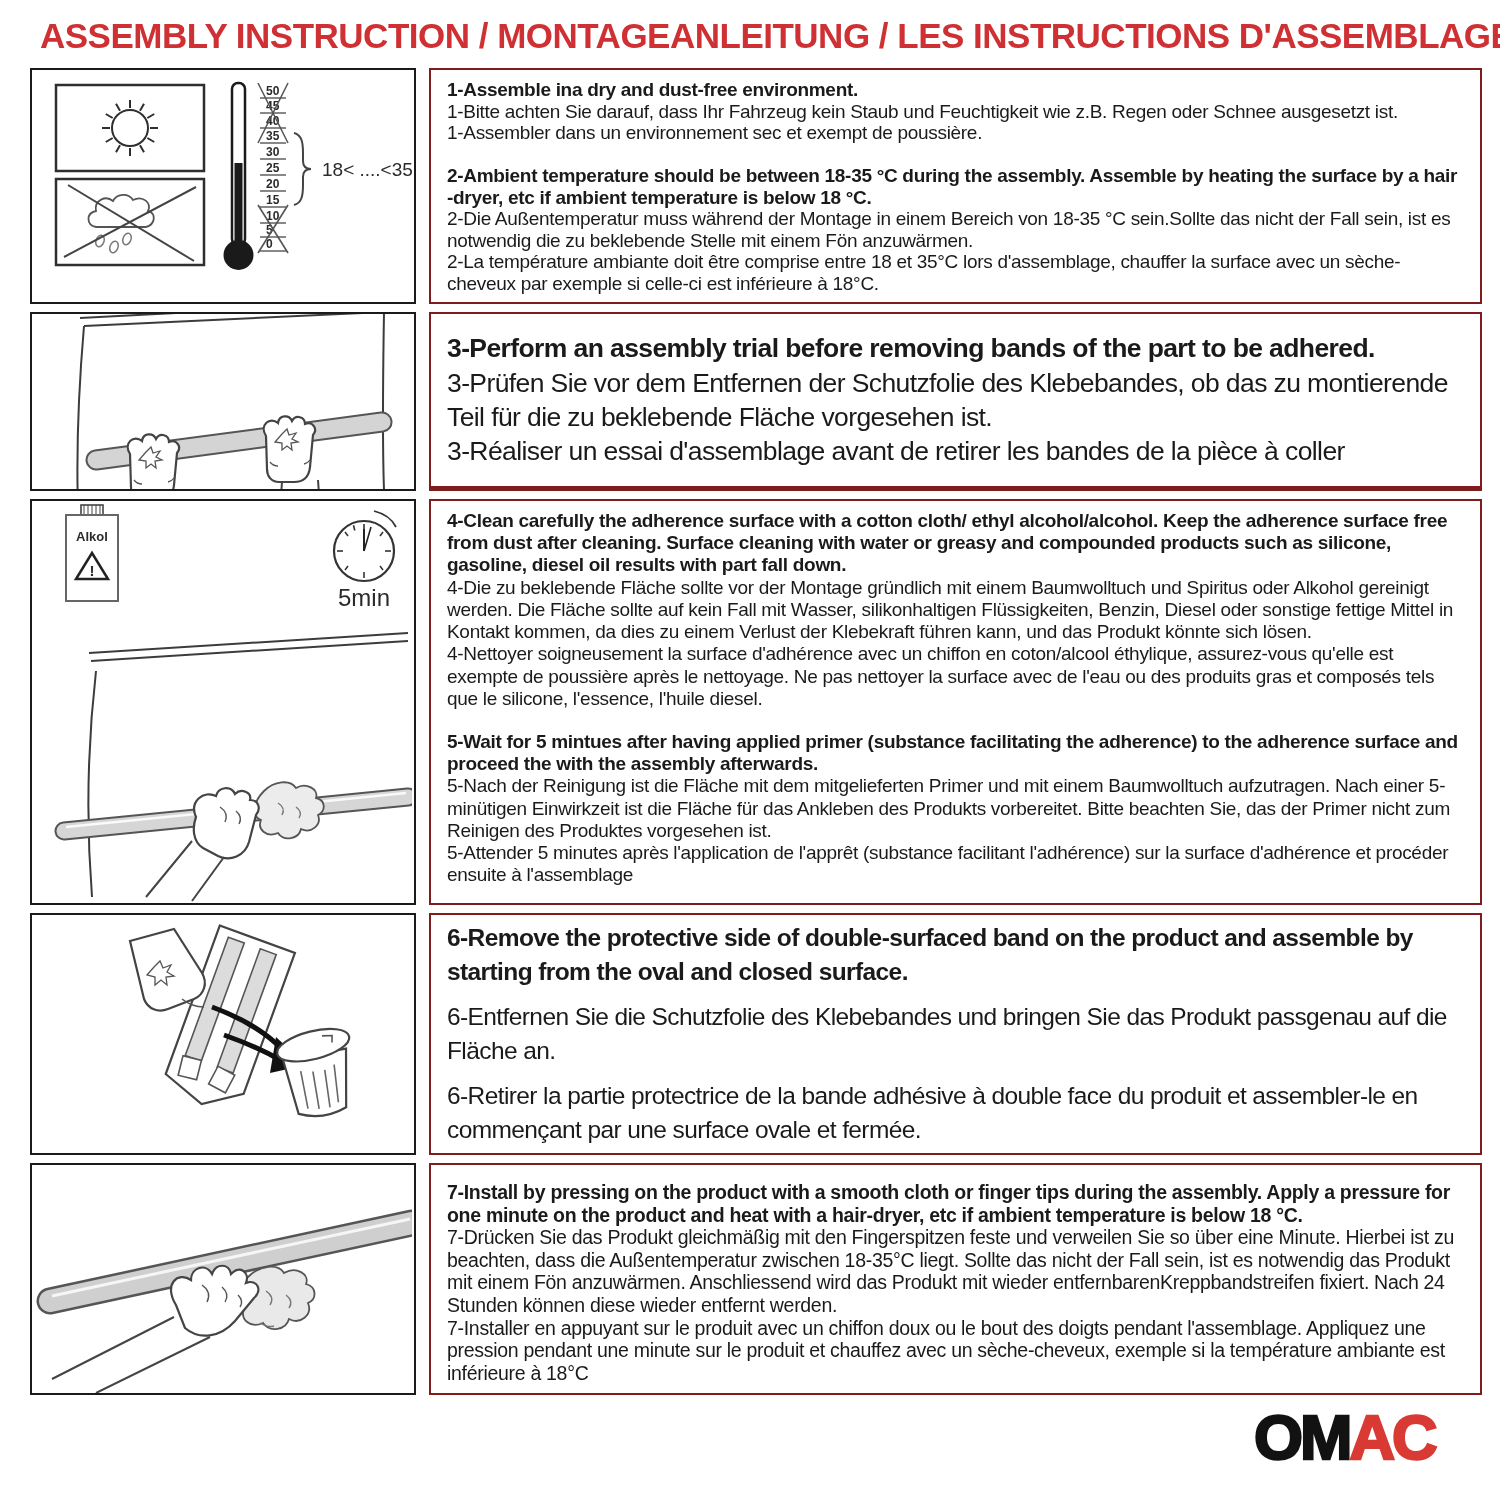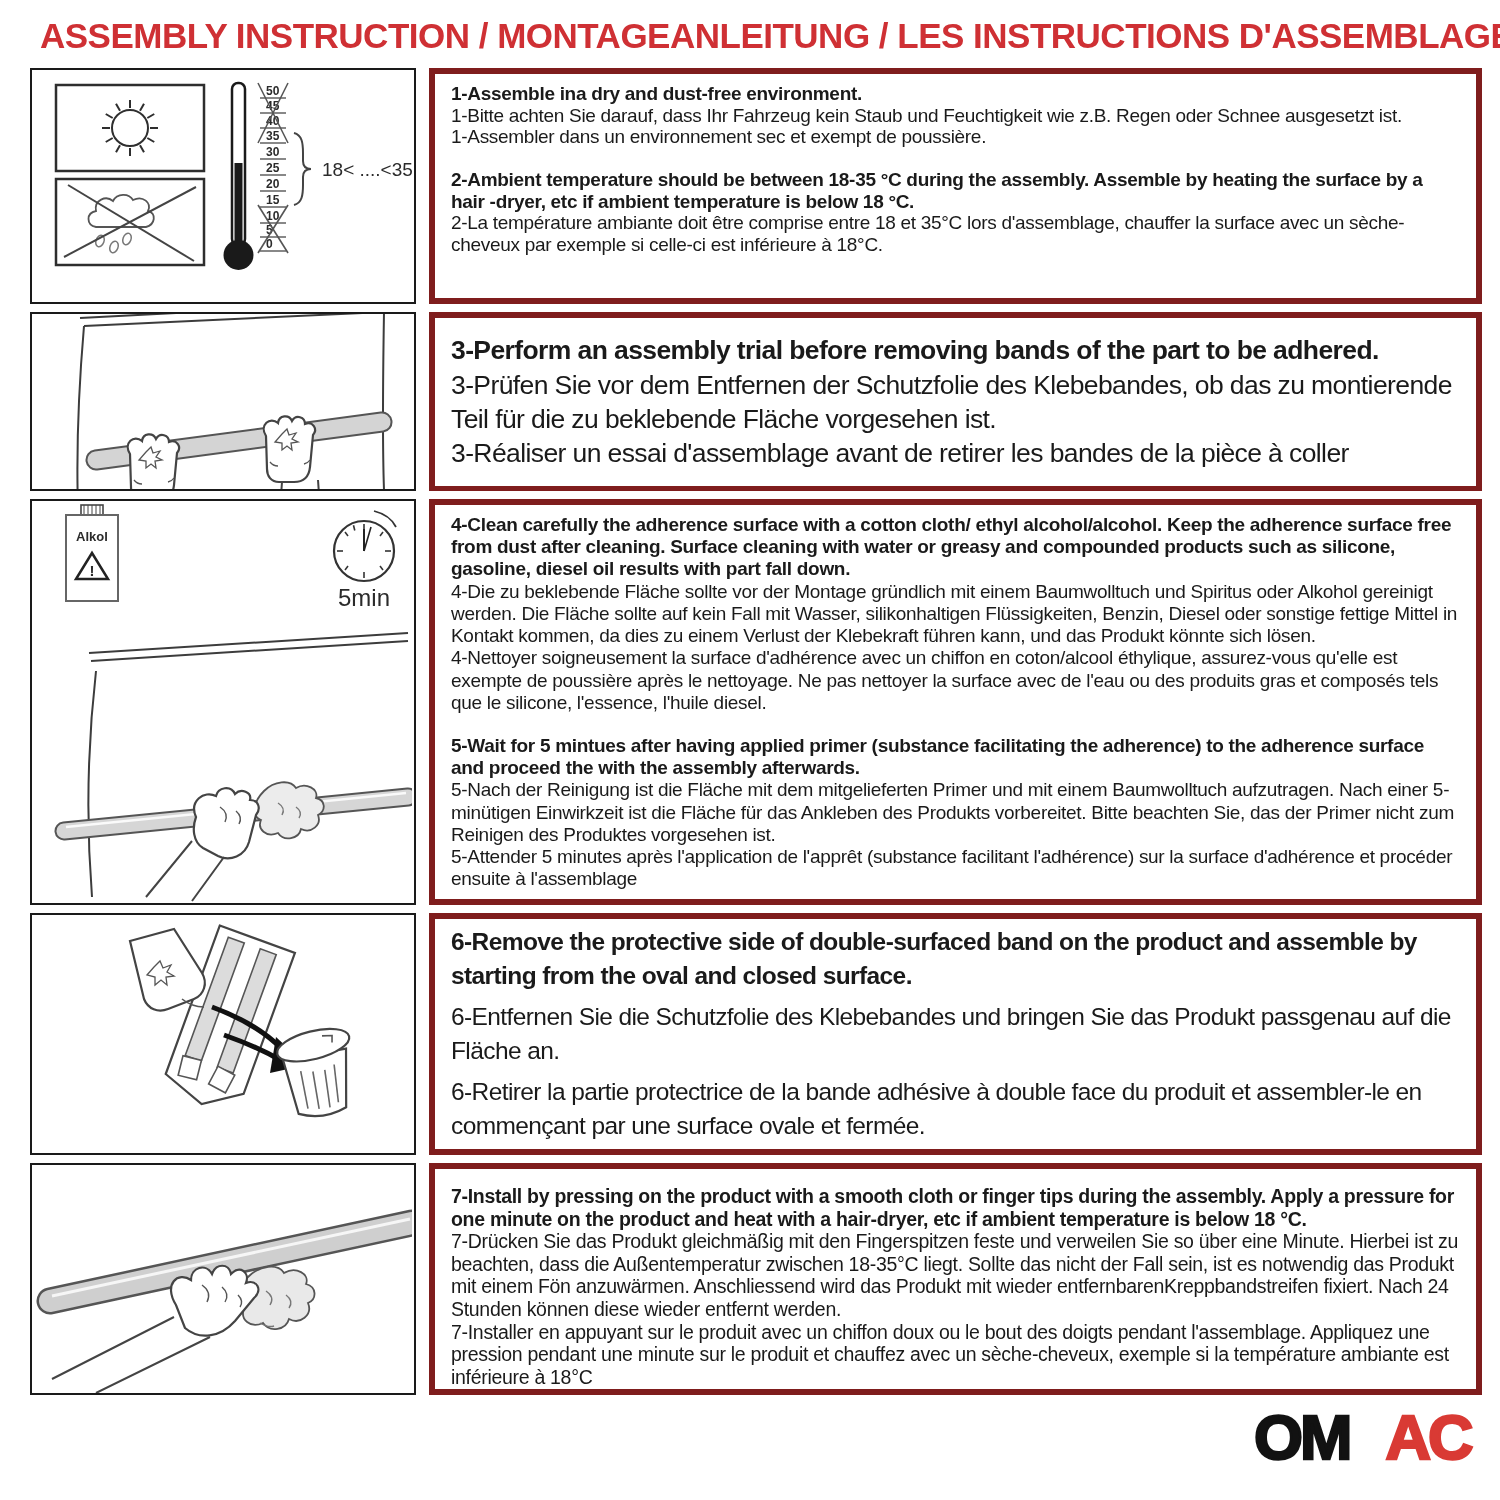--- a/index.html
+++ b/index.html
@@ -4,38 +4,38 @@
 <style>
   html,body{margin:0;padding:0;background:#fff;}
   body{width:1500px;height:1500px;position:relative;overflow:hidden;
        font-family:"Liberation Sans","DejaVu Sans",sans-serif;color:#1a1a1a;}
   .page{padding:8px 18px 0 30px;}
   .title{color:#cf3034;font-weight:700;font-size:35px;letter-spacing:-0.5px;
          margin:8px 0 12px 10px;white-space:nowrap;}
   .row{display:flex;gap:13px;margin-bottom:8px;}
   .illus{width:382px;flex-shrink:0;border:2px solid #1a1a1a;background:#fff;
          display:flex;align-items:center;justify-content:center;overflow:hidden;}
-  .tpanel{flex:1;border:6px solid #7f1d1d;background:#fff;padding:6px 16px;
+  .tpanel{flex:1;border:2px solid #7f1d1d;background:#fff;padding:6px 16px;
           display:flex;flex-direction:column;justify-content:flex-start;letter-spacing:-0.3px;}
   .tpanel p{margin:0;}
   .b{font-weight:700;}
   .gap{height:1.1em;}
   .r1{height:236px;} .r1 .tpanel{font-size:19px;line-height:1.14;padding-top:9px;}
   .r2{height:179px;} .r2 .tpanel{font-size:26.5px;line-height:1.3;justify-content:center;
       letter-spacing:-0.6px;border-bottom-width:5px;}
   .r3{height:406px;} .r3 .tpanel{font-size:19px;line-height:1.17;padding-top:9px;}
   .r4{height:242px;} .r4 .tpanel{font-size:24.5px;line-height:1.38;justify-content:space-between;
       letter-spacing:-0.6px;}
   .r5{height:232px;border-radius:31px;} .r5 .tpanel{font-size:19.5px;line-height:1.16;padding-top:16px;}
   svg text{font-family:"Liberation Sans","DejaVu Sans",sans-serif;fill:#2b2b2b;}
   .logo{position:absolute;left:1242px;top:1406px;z-index:5;background:#fff;
         padding:0 4px 4px 12px;font-weight:700;font-size:63px;line-height:1;
         letter-spacing:-3px;-webkit-text-stroke:2.5px currentColor;white-space:nowrap;}
   .logo .lb{color:#121212;-webkit-text-stroke:2.5px #121212;}
-  .logo .lr{color:#d93a34;margin-left:36px;-webkit-text-stroke:2.5px #d93a34;}
+  .logo .lr{color:#d93a34;-webkit-text-stroke:2.5px #d93a34;}
 </style>
 </head>
 <body>
 
 <div class="page">
 
   <div class="title">ASSEMBLY INSTRUCTION / MONTAGEANLEITUNG / LES INSTRUCTIONS D'ASSEMBLAGE</div>
 
   <div class="row r1">
     <div class="illus">
@@ -110,20 +110,21 @@
           <text x="288" y="105" font-size="19">18&lt; ....&lt;35 C</text>
         </g>
       </svg>
     </div>
     <div class="tpanel">
       <p class="b">1-Assemble ina dry and dust-free environment.</p>
       <p>1-Bitte achten Sie darauf, dass Ihr Fahrzeug kein Staub und Feuchtigkeit wie z.B. Regen oder Schnee ausgesetzt ist.</p>
       <p>1-Assembler dans un environnement sec et exempt de poussière.</p>
       <p class="gap"></p>
       <p class="b">2-Ambient temperature should be between 18-35 °C  during the assembly. Assemble by heating the surface by a hair -dryer, etc if ambient temperature is below 18 °C.</p>
+      <p>2-Die Außentemperatur muss während der Montage in einem Bereich von 18-35 °C  sein.Sollte das nicht der Fall sein, ist es notwendig die zu beklebende Stelle mit einem Fön anzuwärmen.</p>
       <p>2-La température ambiante doit être comprise entre 18 et 35°C lors d'assemblage, chauffer la surface avec un sèche-cheveux par exemple si celle-ci est inférieure à 18°C.</p>
     </div>
   </div>
 
   <div class="row r2">
     <div class="illus">
       <svg width="378" height="236" viewBox="0 0 378 236">
         <defs>
           <g id="grip-hand">
             <path d="M0,22 c-7,-11 4,-20 12,-13 c1,-8 11,-9 14,-2 c4,-7 13,-4 13,3 c8,-3 13,5 8,11 l-3,32 c-1,10 -7,15 -16,15 l-15,0 c-8,0 -12,-6 -12,-13 z" fill="#fff" stroke="#444" stroke-width="2.2"></path>

